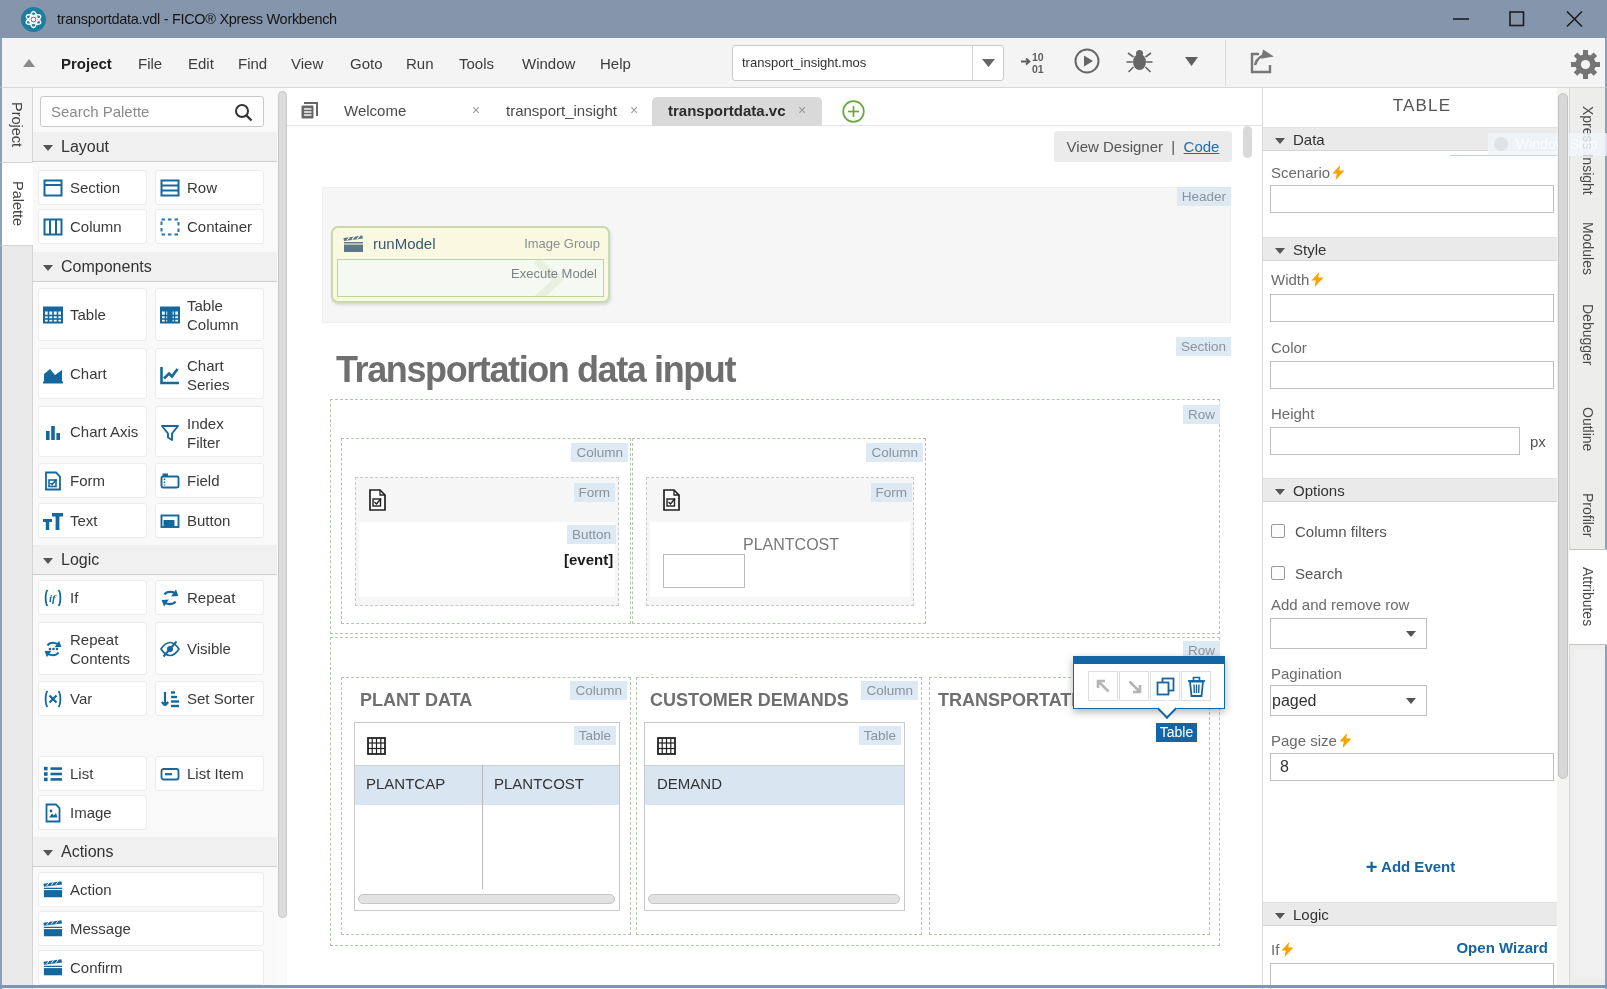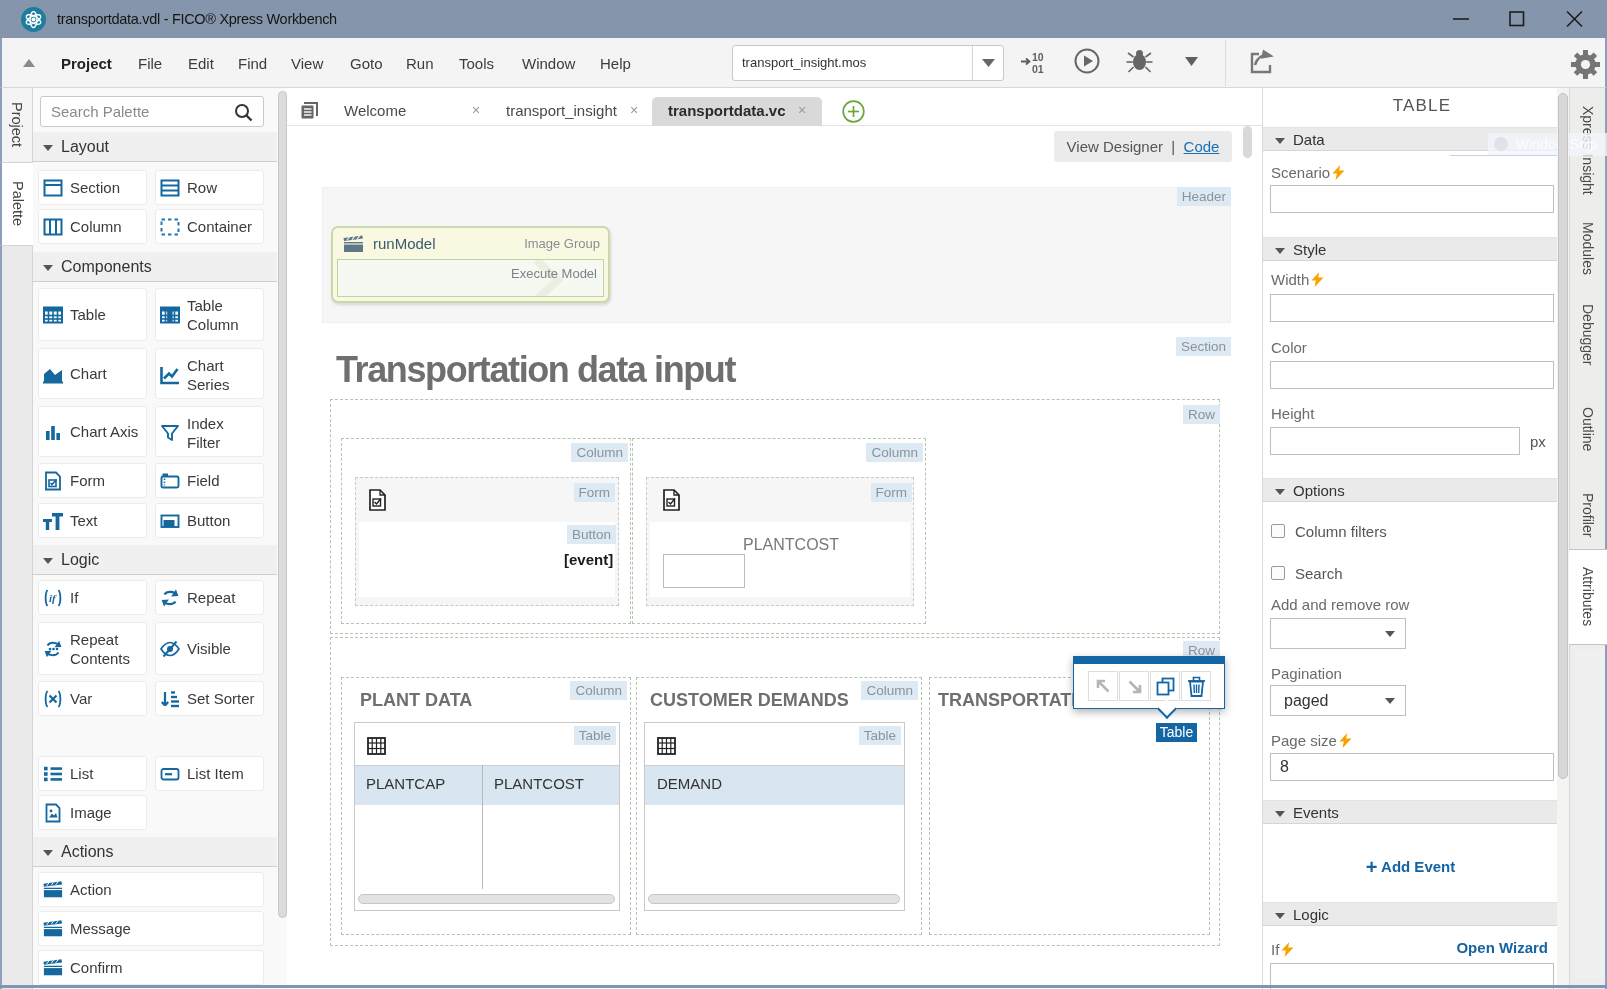--- a/index.html
+++ b/index.html
@@ -76,21 +76,21 @@
 .tbtn { position:absolute; top:14px; width:30px; height:30px; border:1px solid #ddd; background:#fff; }
 #notch { left:873px; top:614px; width:14px; height:14px; background:#fff; border-right:2px solid #1465a3; border-bottom:2px solid #1465a3; transform:rotate(45deg); }
 #tbltag { left:869px; top:635px; width:41px; height:19px; background:#1465a3; color:#fff; font-size:14px; text-align:center; line-height:19px; }
 
 #rpanel { left:1262px; top:88px; width:295px; height:901px; background:#fff; border-left:1px solid #d9d9d9; }
 #rpanel .title { position:absolute; left:12px; top:8px; width:100%; text-align:center; font-size:17px; color:#555; letter-spacing:1.2px; }
 .rband { position:absolute; left:0; width:295px; height:24px; background:#eaeaea; border-bottom:1px solid #d5d5d5; border-top:1px solid #e2e2e2; font-size:15px; color:#333; line-height:23px; }
 .rband .tri { display:inline-block; margin:0 8px 0 12px; width:0; height:0; border-left:5px solid transparent; border-right:5px solid transparent; border-top:6px solid #555; vertical-align:1px; }
 .rlab { position:absolute; left:8px; font-size:15px; color:#6b6b6b; }
 .rinput { position:absolute; left:7px; width:284px; height:28px; background:#fff; border:1px solid #bfbfbf; font-size:16px; color:#333; line-height:26px; padding-left:9px; }
-.rselect { position:absolute; left:7px; width:136px; height:31px; background:#fff; border:1px solid #bfbfbf; font-size:16px; color:#333; line-height:29px; padding-left:13px; }
+.rselect { position:absolute; left:7px; width:157px; height:31px; background:#fff; border:1px solid #bfbfbf; font-size:16px; color:#333; line-height:29px; padding-left:1px; }
 .rselect .arr { position:absolute; right:10px; top:12px; width:0; height:0; border-left:5px solid transparent; border-right:5px solid transparent; border-top:6px solid #555; }
 .cbox { position:absolute; left:8px; width:14px; height:14px; background:#fcfcfc; border:1px solid #999; border-radius:2px; }
 .cblab { position:absolute; left:32px; font-size:15px; color:#555; }
 #rscroll { left:1557px; top:88px; width:12px; height:901px; background:#f4f4f3; }
 #rscrollthumb { left:1558px; top:93px; width:10px; height:686px; background:#d8d8d8; border:1px solid #c2c2c2; border-radius:5px; }
 
 #rightstrip { left:1569px; top:88px; width:38px; height:901px; background:#ededec; border-left:1px solid #d8d8d8; border-right:2px solid #8aa0bd; }
 .rvtab { position:absolute; left:1569px; writing-mode:vertical-rl; font-size:14px; color:#4a4a4a; width:38px; display:flex; align-items:center; justify-content:center; white-space:nowrap; }
 #attrtab { background:#fff; border-top:1px solid #c3c3c3; border-bottom:1px solid #c3c3c3; }
 #bottomline { left:0; top:985px; width:1607px; height:3px; background:#7e95b5; }
@@ -671,21 +671,20 @@
   <span class="rlab" style="top:508px">Add and remove row</span>
   <div class="rselect" style="top:530px">
       <span class="arr"></span>
     </div>
   <span class="rlab" style="top:577px">Pagination</span>
   <div class="rselect" style="top:597px">paged<span class="arr"></span></div>
   <span class="rlab" style="top:644px">Page size<svg style="vertical-align:-2px;margin-left:2px" width="13" height="15" viewBox="0 0 13 15">
         <path d="M8.2 0 L0.5 8.6 L4.8 8.6 L3.6 15 L12.5 5.6 L7.2 5.6 Z" fill="#f8a200"></path>
       </svg></span>
   <div class="rinput" style="top:665px">8</div>
-  <div class="rband" style="top:712px"><span class="tri"></span>Events</div>
   <div class="abs" style="left:0;top:768px;width:295px;text-align:center;font-size:15px;font-weight:bold;color:#1464a3"><span style="font-size:20px;vertical-align:-2px">+</span> Add Event</div>
   <div class="rband" style="top:814px"><span class="tri"></span>Logic</div>
   <span class="rlab" style="top:853px">If<svg style="vertical-align:-2px;margin-left:2px" width="13" height="15" viewBox="0 0 13 15">
         <path d="M8.2 0 L0.5 8.6 L4.8 8.6 L3.6 15 L12.5 5.6 L7.2 5.6 Z" fill="#f8a200"></path>
       </svg></span>
   <span class="rlab" style="left:auto;right:9px;top:851px;font-weight:bold;color:#1464a3">Open Wizard</span>
   <div class="rinput" style="top:875px;height:26px;border-bottom:none"></div>
 </div>
 <div class="abs" id="rscroll"></div>
 <div class="abs" id="rightstrip"></div>

